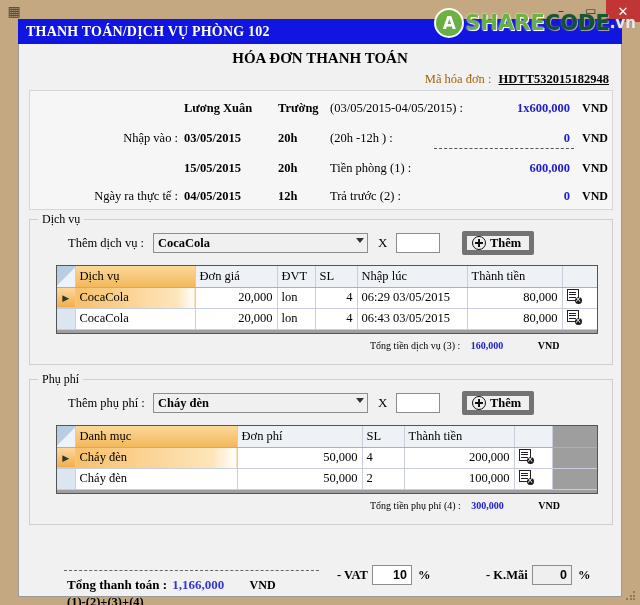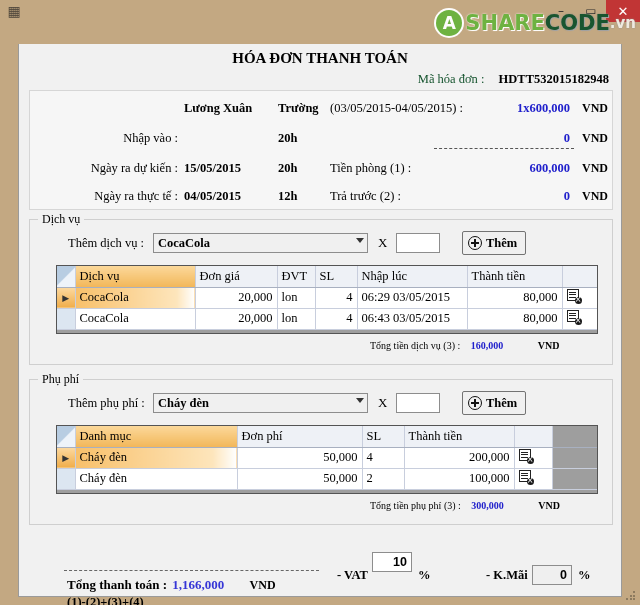--- a/index.html
+++ b/index.html
@@ -85,22 +85,22 @@
   
   .doc-title {
     position: absolute; left: 0; right: 0; top: 6px;
     text-align: center;
     font-weight: bold; font-size: 15px; color: #000;
   }
   .invoice-code-row {
     position: absolute; right: 12px; top: 28px;
     font-size: 12.5px;
   }
-  .invoice-code-row .lbl { color: #14532d; }
-  .invoice-code-row .val { font-weight: bold; margin-left: 11px; }
+  .invoice-code-row .lbl { color: #a16207; }
+  .invoice-code-row .val { font-weight: bold; margin-left: 4px; text-decoration: underline; }
   
   .info-panel {
     position: absolute; left: 10px; top: 46px;
     width: 584px; height: 120px;
     background: #f6f6f6;
     border: 1px solid #d6d6d6;
   }
   .info-row {
     position: absolute; left: 0; width: 100%; height: 30px;
     font-size: 12.5px;
@@ -149,21 +149,21 @@
     border-top: 5px solid #333;
   }
   .x-mark { position: absolute; font-size: 13px; line-height: 20px; }
   .qty-box {
     position: absolute; height: 20px; width: 44px;
     background: #ffffff; border: 1px solid #8d8d8d;
   }
   .add-btn {
     position: absolute; height: 24px;
     background: #f0f0f0;
-    border: 1px solid #737373;
+    border: 5px solid #737373;
     border-radius: 2px;
     display: flex; align-items: center; gap: 4px;
     padding: 0 8px 0 5px;
     font-size: 12.5px; font-weight: bold;
   }
   .plus-circle {
     width: 14px; height: 14px; border-radius: 50%;
     border: 1.5px solid #111;
     position: relative; flex: none;
   }
@@ -292,20 +292,21 @@
 
   <div class="os-chrome">
     <div class="win-icon">▦</div>
     <div class="win-buttons">
       <div class="win-btn">–</div>
       <div class="win-btn">▭</div>
       <div class="win-btn close">✕</div>
     </div>
   </div>
 
+  <div class="titlebar">THANH TOÁN/DỊCH VỤ PHÒNG 102</div>
 
   <div class="logo">
     <span class="logo-mark"></span>
     <span class="logo-share">SHARE</span>
     <span class="logo-code">CODE</span>
     <span class="logo-vn">.vn</span>
   </div>
 
   <div class="body-area">
 
@@ -322,27 +323,28 @@
       <div class="info-row" style="top:2px;">
         <span class="ir-v1">Lương Xuân</span>
         <span class="ir-v2">Trường</span>
         <span class="ir-mid">(03/05/2015-04/05/2015) :</span>
         <span class="ir-amt">1x600,000</span>
         <span class="ir-cur">VND</span>
       </div>
 
       <div class="info-row" style="top:32px;">
         <span class="ir-label">Nhập vào :</span>
+        <span class="ir-v1">03/05/2015</span>
         <span class="ir-v2">20h</span>
+        <span class="ir-mid">(20h -12h ) :</span>
         <span class="ir-amt">0</span>
         <span class="ir-cur">VND</span>
       </div>
 
       <div class="info-row" style="top:62px;">
-        <span class="ir-label">Ngày ra dự kiến :</span>
         <span class="ir-v1">15/05/2015</span>
         <span class="ir-v2">20h</span>
         <span class="ir-mid">Tiền phòng (1) :</span>
         <span class="ir-amt">600,000</span>
         <span class="ir-cur">VND</span>
       </div>
 
       <div class="info-row" style="top:90px;">
         <span class="ir-label">Ngày ra thực tế :</span>
         <span class="ir-v1">04/05/2015</span>
@@ -498,37 +500,37 @@
                   <span class="sheet"></span><span class="l1"></span><span class="l2"></span><span class="l3"></span><span class="badge"></span>
                 </span>
               </td>
               <td style="background:#9e9e9e;border-right:none;"></td>
             </tr>
           </tbody>
         </table>
       </div>
 
       <div class="total-line" style="left:340px; top:120px;">
-        <span class="lbl">Tổng tiền phụ phí (3) :</span>
+        <span class="lbl">Tổng tiền phụ phí (4) :</span>
         <span class="val" style="margin-left:8px;">300,000</span>
         <span class="cur" style="margin-left:32px;">VND</span>
       </div>
     </div>
 
     <div class="footer-dash"></div>
 
     <div class="grand">
       <span class="lbl">Tổng thanh toán  :</span>
       <span class="val">1,166,000</span>
       <span class="cur">VND</span>
       <span class="formula">(1)-(2)+(3)+(4)</span>
     </div>
 
     <span class="pct-label" style="left:318px; top:524px;">- VAT</span>
-    <input class="pct-box" style="left: 353px; top: 508px; background: rgb(255, 255, 255);" type="text" value="10">
+    <input class="pct-box" style="left: 353px; top: 521px; background: rgb(255, 255, 255);" type="text" value="10">
     <span class="pct-sign" style="left:399px; top:524px;">%</span>
 
     <span class="pct-label" style="left:467px; top:524px;">- K.Mãi</span>
     <input class="pct-box" style="left: 513px; top: 521px; background: rgb(239, 239, 239);" type="text" value="0">
     <span class="pct-sign" style="left:559px; top:524px;">%</span>
 
     <div class="watermark">Copyright © ShareCode.vn</div>
 
   </div>
 

